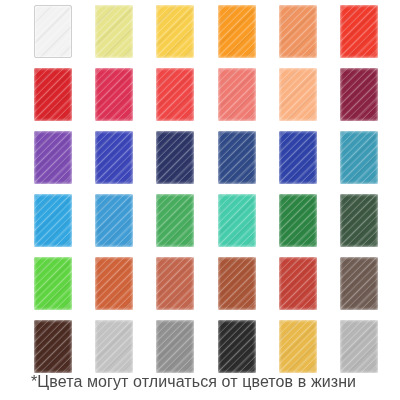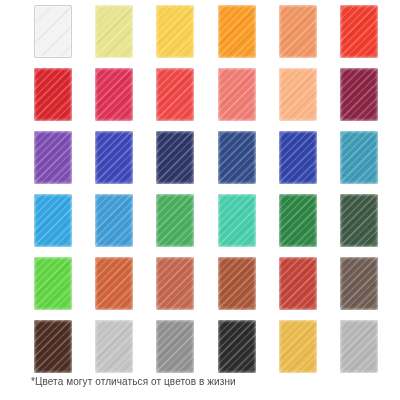--- a/index.html
+++ b/index.html
@@ -85,21 +85,21 @@
     border: 1px solid #cfcfcf;
   }
   .swatch.outlined .edge {
     box-shadow: inset 0 0 2px 1px rgba(255,255,255,0.5);
   }
 
   #palette-caption {
     position: absolute;
     left: 31px;
     top: 375px;
-    font-size: 10px;
+    font-size: 16px;
     line-height: 14px;
     color: #4a4a4a;
     letter-spacing: 0.1px;
     white-space: nowrap;
     text-align: right;
   }
 </style>
 </head>
 <body style="background: rgb(255, 255, 255);">
 

